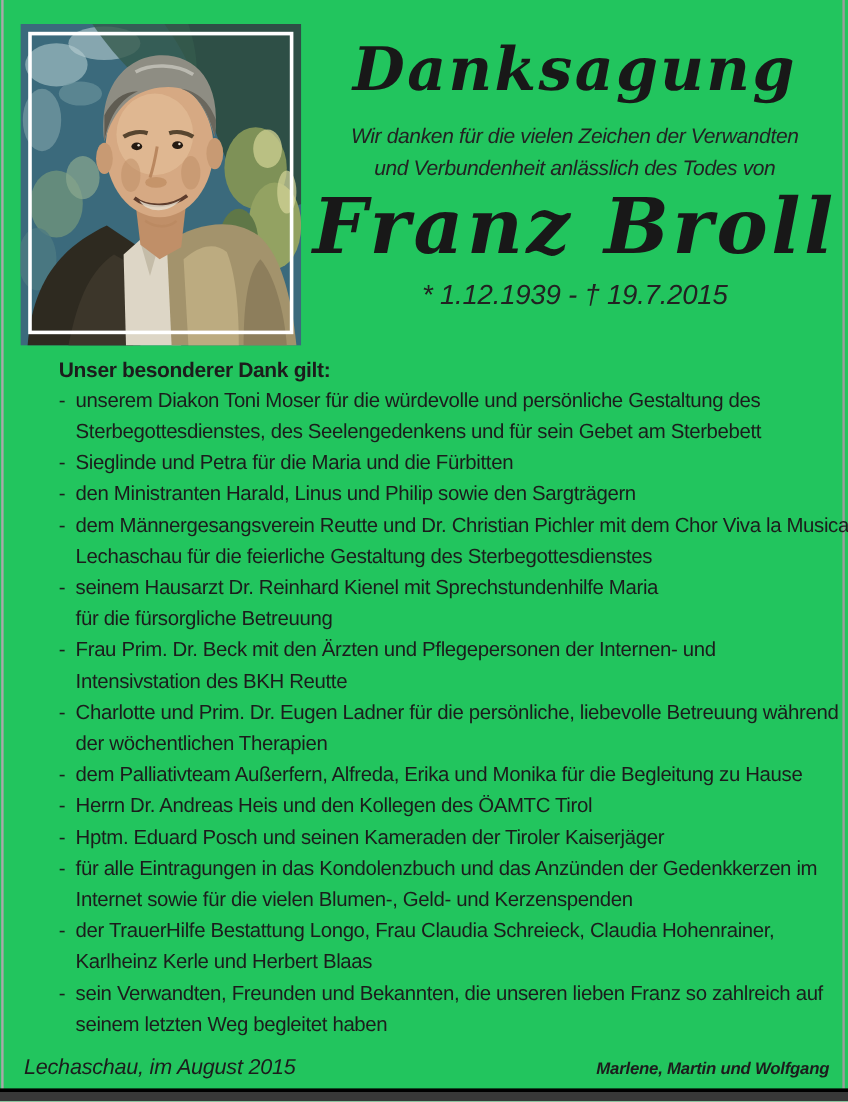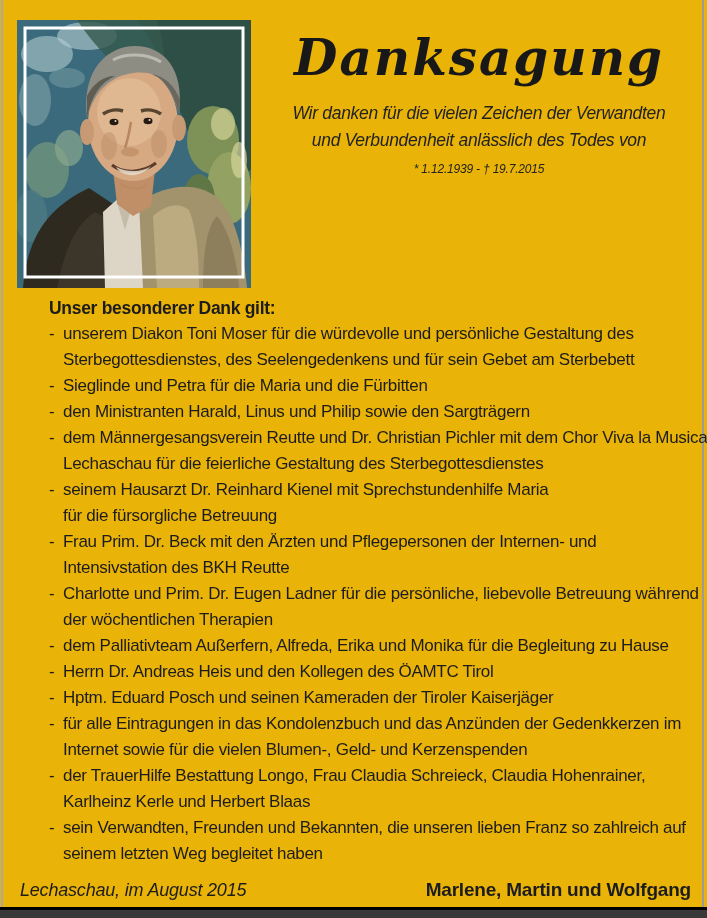--- a/index.html
+++ b/index.html
@@ -1,20 +1,20 @@
 <!DOCTYPE html>
 <html lang="de"><head>
 <meta charset="utf-8">
 <style>
   html,body{margin:0;padding:0;background:#e9e9e9;}
   .page{
     position:relative;
     width:707px;height:918px;
     margin:0 auto;
-    background:#eab308;
+    background:#22c55e;
     font-family:"Liberation Sans","DejaVu Sans",sans-serif;
     color:#1c1c1c;
     overflow:hidden;
   }
   .edge-left{position:absolute;left:1px;top:0;bottom:10px;width:2px;background:#a9a9a9;}
   .edge-right{position:absolute;right:3px;top:0;bottom:10px;width:2px;background:#9c9c9c;}
   .edge-bottom{position:absolute;left:0;right:0;bottom:0;height:11px;
     background:linear-gradient(#000 0 3px,#383838 3px 100%);}
 
   
@@ -30,37 +30,37 @@
     color:#181818;
   }
   .intro{margin-top:14px;font-style:italic;font-size:17.5px;line-height:27px;letter-spacing:-0.3px;color:#222;}
   .intro span{display:block;}
   .script-name{
     font-family:"DejaVu Serif","Liberation Serif",serif;
     font-style:italic;font-weight:bold;
     font-size:64px;line-height:68px;letter-spacing:3px;
     margin-top:2px;color:#181818;
   }
-  .dates{margin-top:8px;font-style:italic;font-size:12px;letter-spacing:-0.2px;color:#222;}
+  .dates{margin-top:8px;font-style:italic;font-size:23px;letter-spacing:-0.2px;color:#222;}
 
   
   .thanks{position:absolute;left:20px;top:295px;width:672px;
     font-size:17px;line-height:26px;letter-spacing:-0.3px;margin-left:29px;}
   .thanks-heading{font-weight:bold;font-size:17.5px;line-height:26px;}
   ul.thanks-list{list-style:none;margin:0;padding:0;}
   ul.thanks-list li{display:flex;}
   ul.thanks-list .dash{flex:0 0 14px;}
   ul.thanks-list .item-text{flex:1;}
   ul.thanks-list .item-text span{display:block;}
 
   
   .footer{position:absolute;left:20px;right:16px;top:879px;
     display:flex;justify-content:space-between;align-items:baseline;}
   .place-date{font-style:italic;font-size:18px;letter-spacing:-0.2px;}
-  .signature{font-weight:bold;font-size:19px;letter-spacing:-0.2px;}
+  .signature{font-style:italic;font-weight:bold;font-size:14px;letter-spacing:-0.2px;}
 </style>
 </head>
 <body>
 
 <div class="page">
   <div class="edge-left"></div>
   <div class="edge-right"></div>
   <div class="edge-bottom"></div>
 
   <div class="photo-wrap">
@@ -129,20 +129,21 @@
       <rect x="8" y="8" width="218" height="249" fill="none" stroke="#ffffff" stroke-width="3"></rect>
     </svg>
   </div>
 
   <div class="right-col">
     <div class="script-title">Danksagung</div>
     <div class="intro">
       <span>Wir danken für die vielen Zeichen der Verwandten</span>
       <span>und Verbundenheit anlässlich des Todes von</span>
     </div>
+    <div class="script-name">Franz Broll</div>
     <div class="dates">* 1.12.1939 - † 19.7.2015</div>
   </div>
 
   <div class="thanks">
     <div class="thanks-heading">Unser besonderer Dank gilt:</div>
     <ul class="thanks-list">
         <li>
           <span class="dash">-</span>
           <span class="item-text">
             <span>unserem Diakon Toni Moser für die würdevolle und persönliche Gestaltung des</span>

